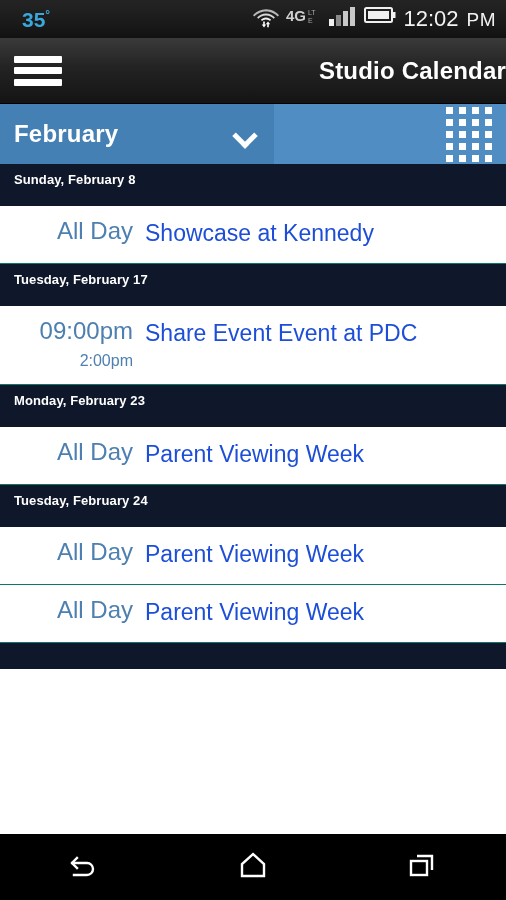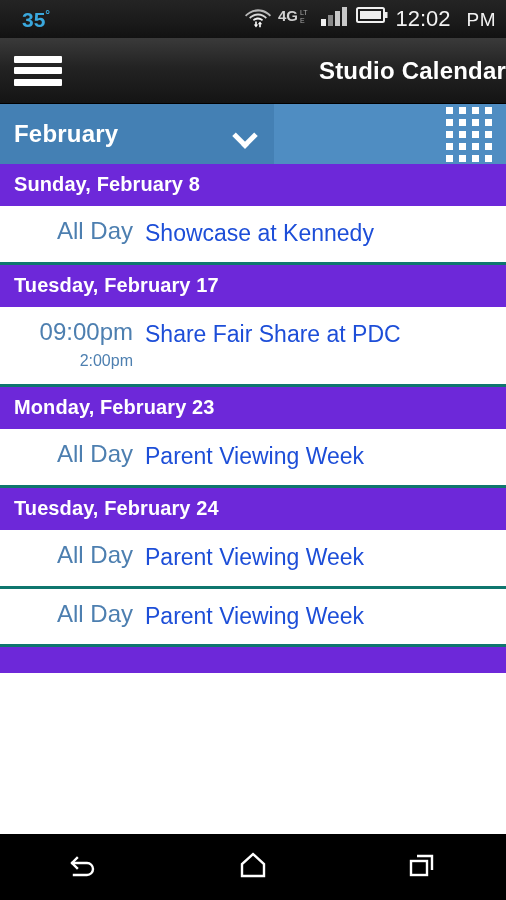--- a/index.html
+++ b/index.html
@@ -28,21 +28,21 @@
   .temp {
     color:#3aa8dd; font-size:21px; font-weight:bold;
     letter-spacing:0px; line-height:1;margin-left:8px;
   }
   .temp sup { font-size:12px; vertical-align:super; }
   .status-right {
     margin-left:auto; display:flex; align-items:flex-start; gap:7px;
   }
   .clock {
     color:#f2f2f2; font-size:22px; letter-spacing:0px;
-    display:flex; align-items:baseline; gap:16px;
+    display:flex; align-items:baseline; gap:8px;
   }
   .clock .ampm { font-size:19px; letter-spacing:.5px; }
   .ico { display:block; }
 
   
   .titlebar {
     height:66px; flex:0 0 66px;
     background:linear-gradient(to bottom,#3a3a3a 0%,#232323 45%,#141414 100%);
     display:flex; align-items:center;
     position:relative;
@@ -108,33 +108,33 @@
   .grid-icon i { display:block; background:#ffffff; }
 
   
   .agenda {
     flex:1 1 auto;
     background:#fff;
     overflow:hidden;
     position:relative;
   }
   .day-header {
-    background:#6d28d9;
+    background:#0f172a;
     color:#ffffff;
-    font-size:20px; font-weight:bold;
+    font-size:13px; font-weight:bold;
     letter-spacing:.1px;
     padding:9px 0 9px 14px;
     line-height:1.1;
     height:42px;
   }
   .event-row {
     display:flex; align-items:flex-start;
     background:#fff;
     padding:12px 14px 14px 0;
-    border-bottom:3px solid #0f766e;
+    border-bottom:1px solid #0f766e;
     min-height:58px;
   }
   .event-time {
     flex:0 0 145px;
     text-align:right;
     padding-right:12px;
     color:#4d7fb0;
     line-height:1.12;
   }
   .time-start { font-size:24px; display:block; }
@@ -256,21 +256,21 @@
           <span class="time-start">All Day</span>
         </div>
         <div class="event-title">Showcase at Kennedy</div>
       </div>
       <div class="day-header">Tuesday, February 17</div>
       <div class="event-row">
         <div class="event-time">
           <span class="time-start">09:00pm</span>
           <span class="time-end">2:00pm</span>
         </div>
-        <div class="event-title">Share Fair Share at PDC</div>
+        <div class="event-title">Share Event Event at PDC</div>
       </div>
       <div class="day-header">Monday, February 23</div>
       <div class="event-row">
         <div class="event-time">
           <span class="time-start">All Day</span>
         </div>
         <div class="event-title">Parent Viewing Week</div>
       </div>
       <div class="day-header">Tuesday, February 24</div>
       <div class="event-row">

